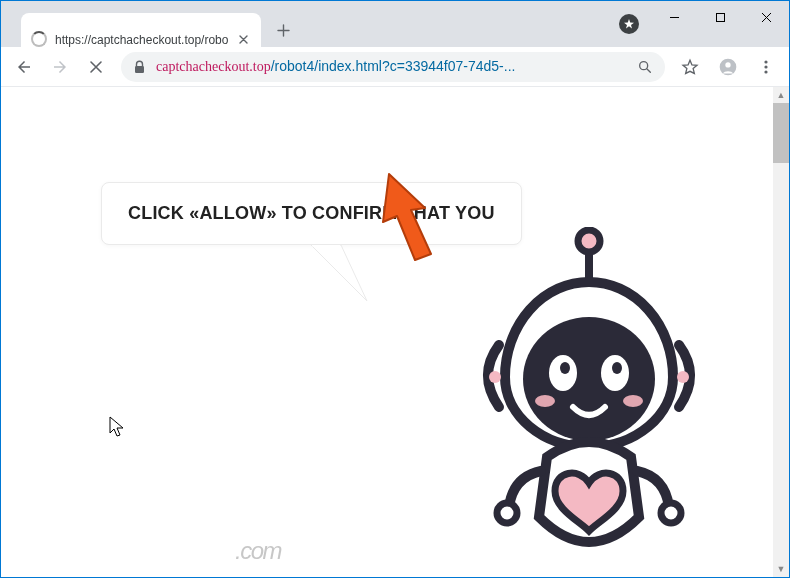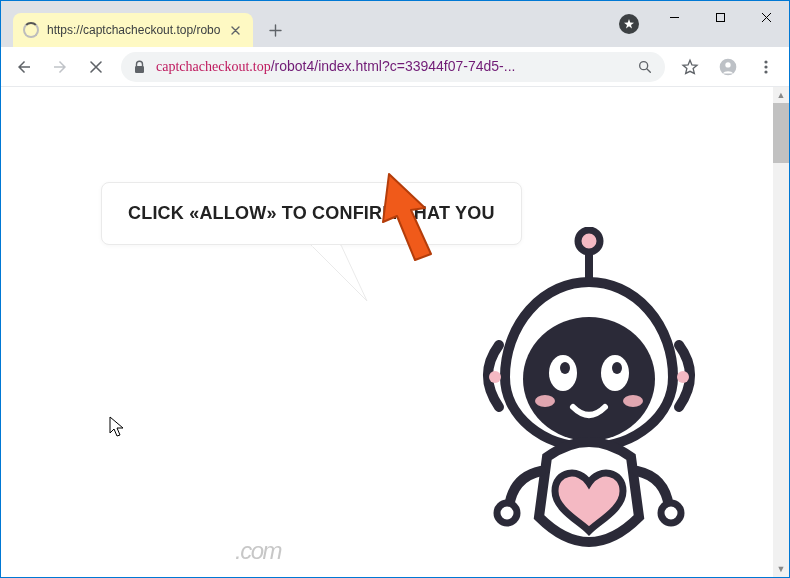--- a/index.html
+++ b/index.html
@@ -35,31 +35,31 @@
       background: #dee1e6;
       height: 46px;
     }
     .tabs-inner {
       display: flex;
       align-items: flex-end;
       height: 100%;
       padding-top: 8px;
     }
     .tab {
-      background: #fef9c3;
+      background: #ffffff;
       border-radius: 8px 8px 0 0;
       height: 34px;
       min-width: 240px;
       display: flex;
-      align-items: center;
+      align-items: flex-end;
       padding: 0 10px;
       font-size: 12px;
       color: #3c4043;
       position: relative;
-      margin-left: 4px;
+      margin-left: 12px;
     }
     .tab .favicon {
       width: 16px;
       height: 16px;
       border: 2px solid #bdbdbd;
       border-top-color: #555;
       border-radius: 50%;
       margin-right: 8px;
       flex: 0 0 auto;
     }
@@ -154,21 +154,21 @@
       font-size: 14px;
       color: #202124;
       position: relative;
     }
     .omnibox .lock {
       color: #5f6368;
       margin-right: 10px;
       flex: 0 0 auto;
     }
     .omnibox .url-host { color: #be185d; font-family: Liberation Serif, serif; }
-    .omnibox .url-path { color: #701a75; }
+    .omnibox .url-path { color: #0369a1; }
     .omnibox .url-text {
       flex: 1;
       white-space: nowrap;
       overflow: hidden;
       text-overflow: ellipsis;
     }
     .omnibox .search-icn {
       color: #5f6368;
       margin-left: 8px;
       flex: 0 0 auto;

